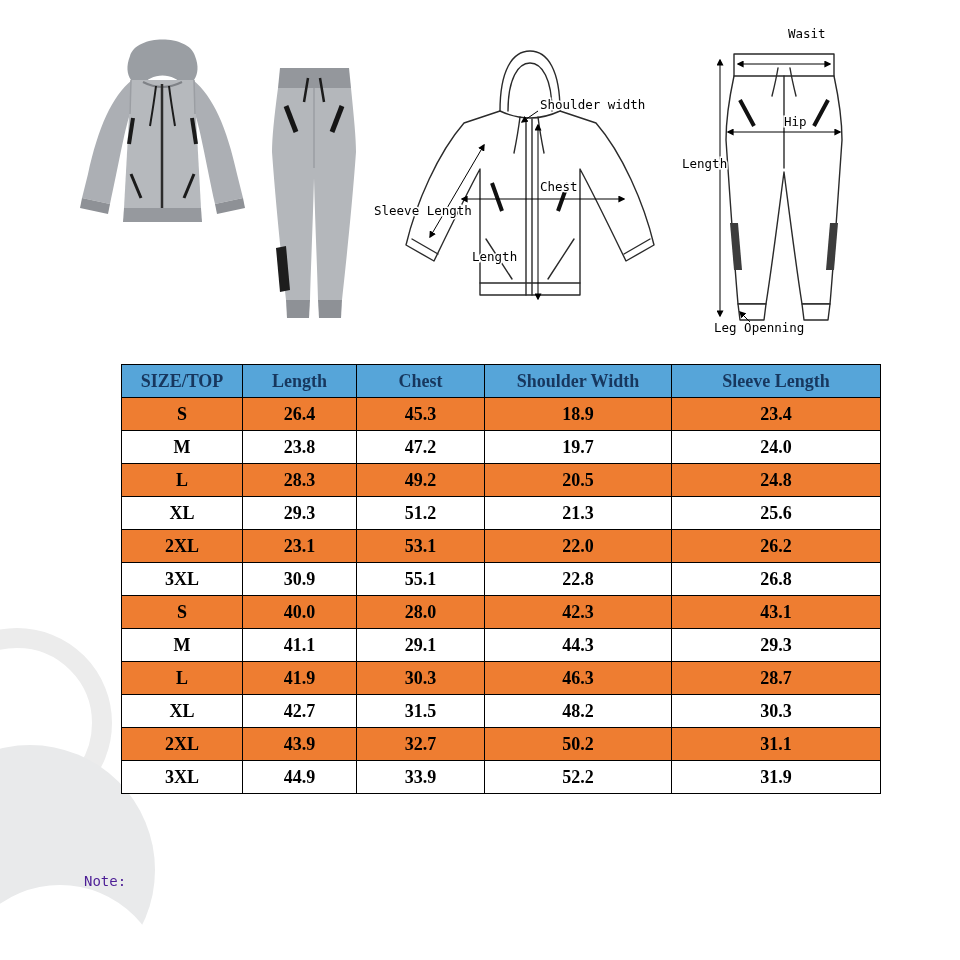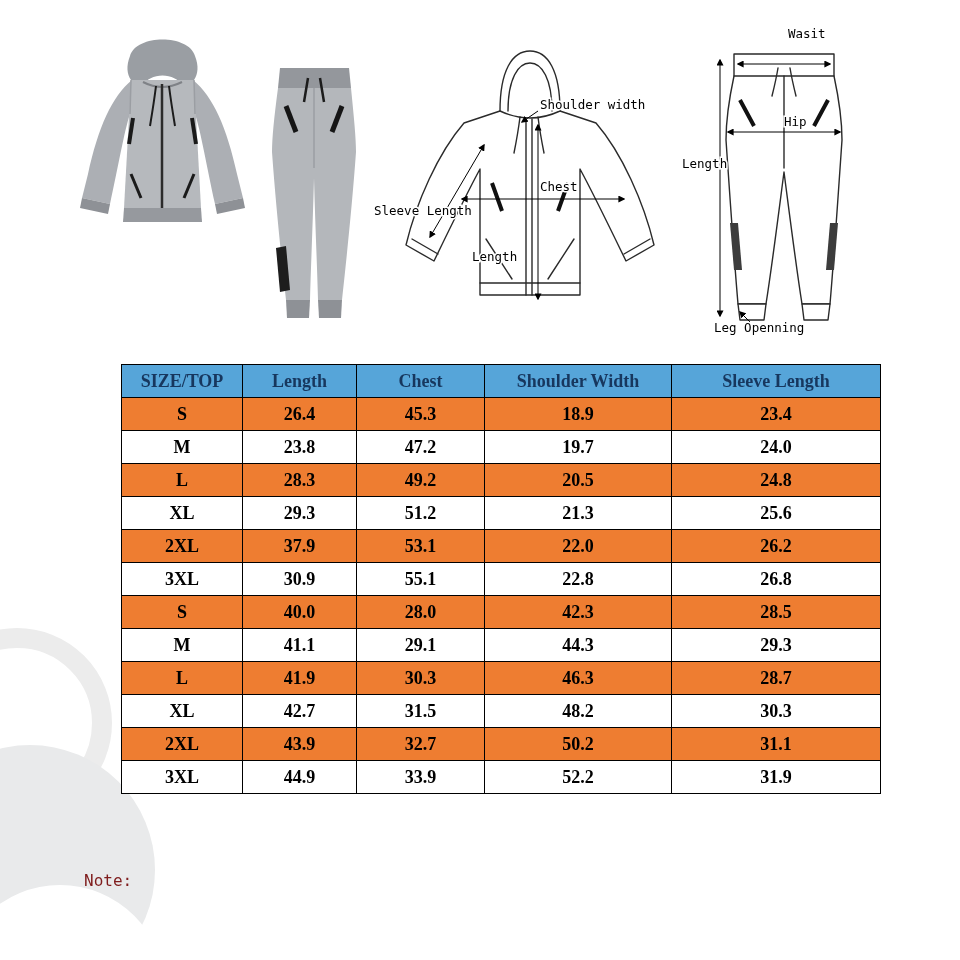--- a/index.html
+++ b/index.html
@@ -46,22 +46,22 @@
     font-weight:bold;font-size:18px;color:#000;
     font-family:"Liberation Serif", serif;
   }
   .row-header td{background:var(--header-blue);color:var(--header-text);}
   .row-orange td{background:var(--row-orange);}
   .row-white td{background:#ffffff;}
   .row-unit td{background:var(--row-orange);}
 
   .note{
     position:absolute;left:84px;top:872px;z-index:1;
-    font-family:"DejaVu Sans Mono", monospace;font-size:16px;line-height:18px;
-    color:#7f1d1d;font-weight:500;white-space:nowrap;
+    font-family:"DejaVu Sans Mono", monospace;font-size:14px;line-height:18px;
+    color:#4c1d95;font-weight:500;white-space:nowrap;
   }
 </style>
 </head>
 <body>
 
 <div class="page">
 
   <div class="decor ring"></div>
   <div class="decor blob"></div>
   <div class="decor cut"></div>
@@ -190,38 +190,38 @@
         </tr>
         <tr class="row-white">
           <td>XL</td>
           <td>29.3</td>
           <td>51.2</td>
           <td>21.3</td>
           <td>25.6</td>
         </tr>
         <tr class="row-orange">
           <td>2XL</td>
-          <td>37.9</td>
+          <td>23.1</td>
           <td>53.1</td>
           <td>22.0</td>
           <td>26.2</td>
         </tr>
         <tr class="row-white">
           <td>3XL</td>
           <td>30.9</td>
           <td>55.1</td>
           <td>22.8</td>
           <td>26.8</td>
         </tr>
         <tr class="row-orange">
           <td>S</td>
           <td>40.0</td>
           <td>28.0</td>
           <td>42.3</td>
-          <td>28.5</td>
+          <td>43.1</td>
         </tr>
         <tr class="row-white">
           <td>M</td>
           <td>41.1</td>
           <td>29.1</td>
           <td>44.3</td>
           <td>29.3</td>
         </tr>
         <tr class="row-orange">
           <td>L</td>

